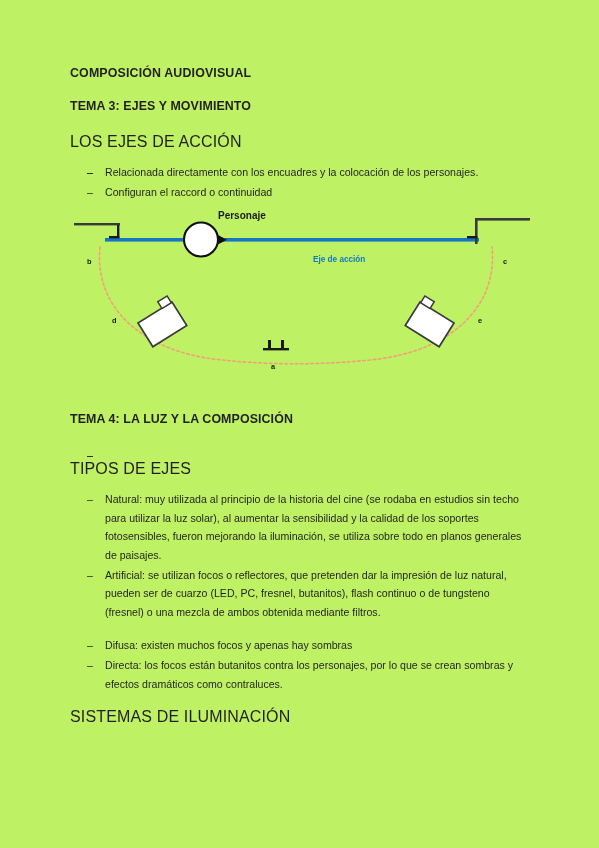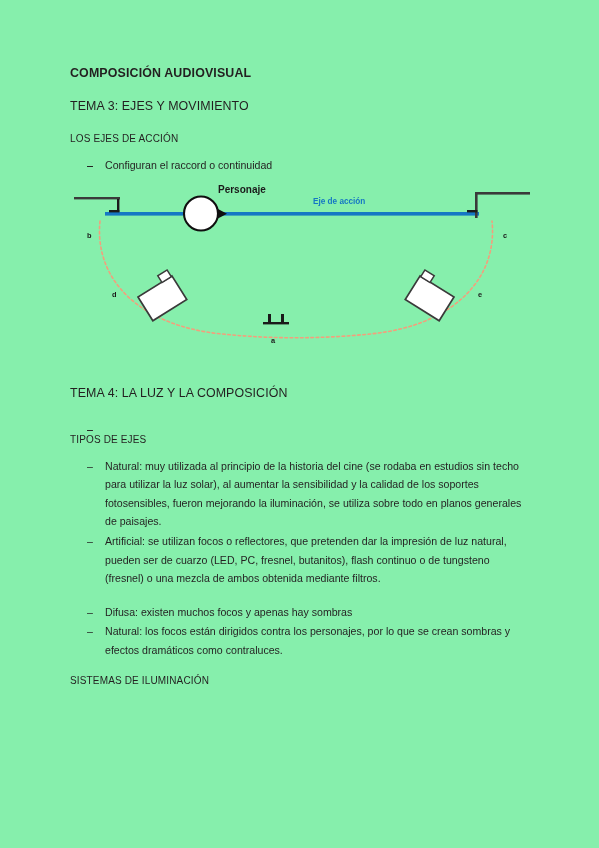--- a/index.html
+++ b/index.html
@@ -8,46 +8,46 @@
     background: #ffffff;
   }
   body {
     font-family: "Liberation Sans", sans-serif;
     color: #231f20;
   }
   .page {
     position: relative;
     width: 599px;
     height: 848px;
-    background: #86efac;
+    background: #bef264;
     overflow: hidden;
     box-sizing: border-box;
   }
   .content {
     position: absolute;
     left: 70px;
     top: 66px;
     width: 460px;
   }
   h1.doc-title {
     font-size: 12.4px;
     font-weight: bold;
     letter-spacing: 0.15px;
     margin: 0 0 19px 0;
     color: #231f20;
   }
   h2.tema {
     font-size: 12.4px;
-    font-weight: normal;
+    font-weight: bold;
     letter-spacing: 0.1px;
     margin: 0 0 20px 0;
     color: #231f20;
   }
   .section-head {
-    font-size: 10px;
+    font-size: 16px;
     font-weight: normal;
     letter-spacing: 0.15px;
     margin: 0 0 12px 0;
     color: #231f20;
   }
   ul.bullets {
     list-style: none;
     margin: 0;
     padding: 0;
   }
@@ -85,40 +85,42 @@
     font-family: "Liberation Sans", sans-serif;
     font-weight: bold;
     color: #1a1a1a;
     white-space: nowrap;
   }
   .dlabel.tiny { font-size: 7.4px; }
   .dlabel.small { font-size: 10px; padding-left: 48px; }
   .dlabel.axis {
     font-size: 8.2px;
     color: #1577c4;
+    margin-top: 32px;
   }
 </style>
 </head>
 <body>
 
 <div class="page">
   <div class="content">
 
     <h1 class="doc-title">COMPOSICIÓN AUDIOVISUAL</h1>
 
     <h2 class="tema">TEMA 3: EJES Y MOVIMIENTO</h2>
 
     <div class="section-head">LOS EJES DE ACCIÓN</div>
 
     <ul class="bullets">
       <li>
         <span class="dash">–</span>
       </li>
       <li>
         <span class="dash">–</span>
+        <span>Relacionada directamente con los encuadres y la colocación de los personajes.</span>
       </li>
       <li>
         <span class="dash">–</span>
         <span>Configuran el raccord o continuidad</span>
       </li>
     </ul>
 
     <div class="diagram-wrap">
       <svg class="diagram-svg" width="460" height="172" viewBox="0 0 460 172">
 
@@ -203,21 +205,21 @@
     <div class="gap-after-list"></div>
 
 
     <ul class="bullets">
       <li>
         <span class="dash">–</span>
         <span>Difusa: existen muchos focos y apenas hay sombras</span>
       </li>
       <li>
         <span class="dash">–</span>
-        <span>Natural: los focos están dirigidos contra los personajes, por lo que se crean sombras y efectos dramáticos como contraluces.</span>
+        <span>Directa: los focos están butanitos contra los personajes, por lo que se crean sombras y efectos dramáticos como contraluces.</span>
       </li>
     </ul>
 
     <div class="gap-after-list"></div>
 
     <div class="section-head">SISTEMAS DE ILUMINACIÓN</div>
 
   </div>
 </div>
 

